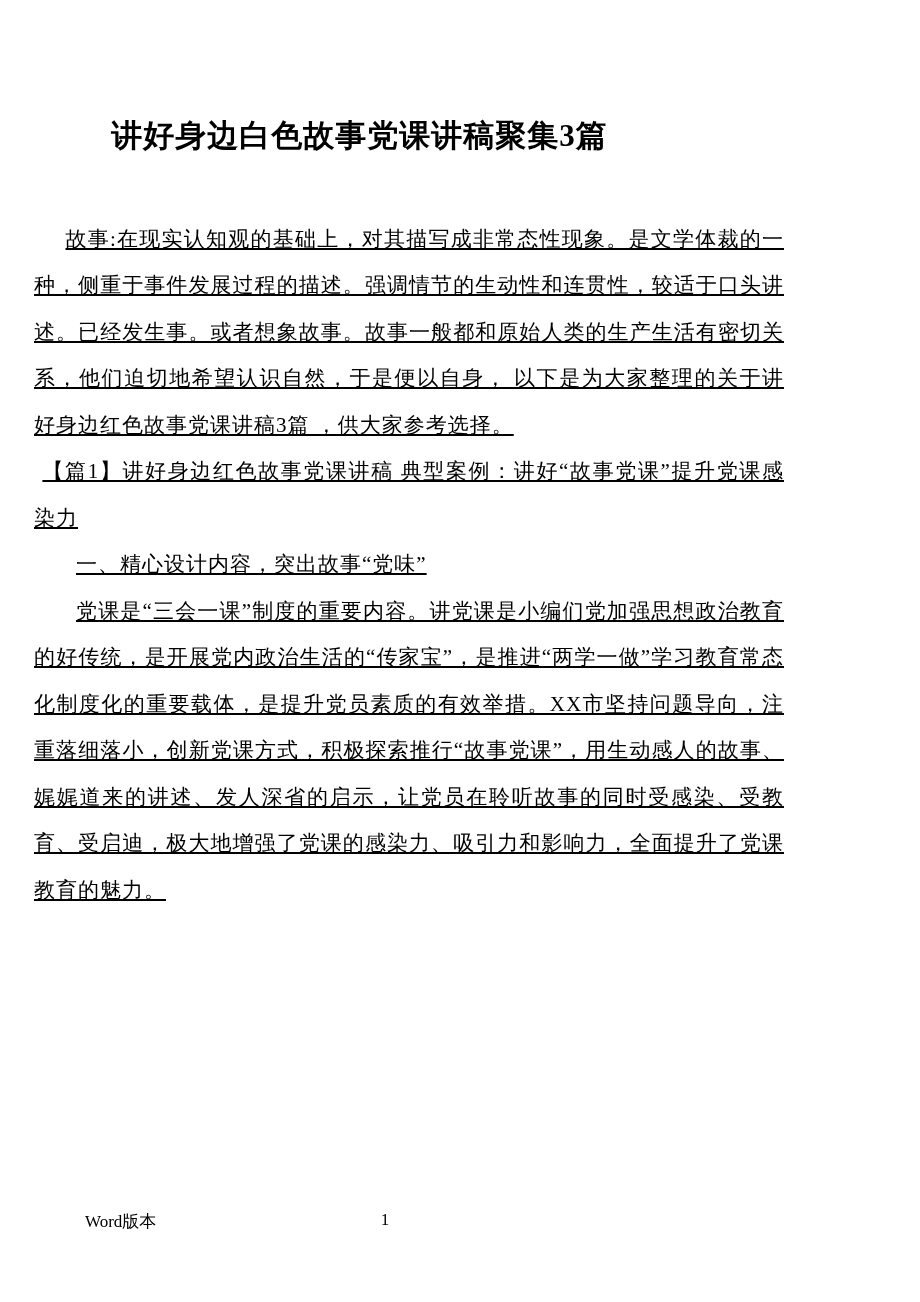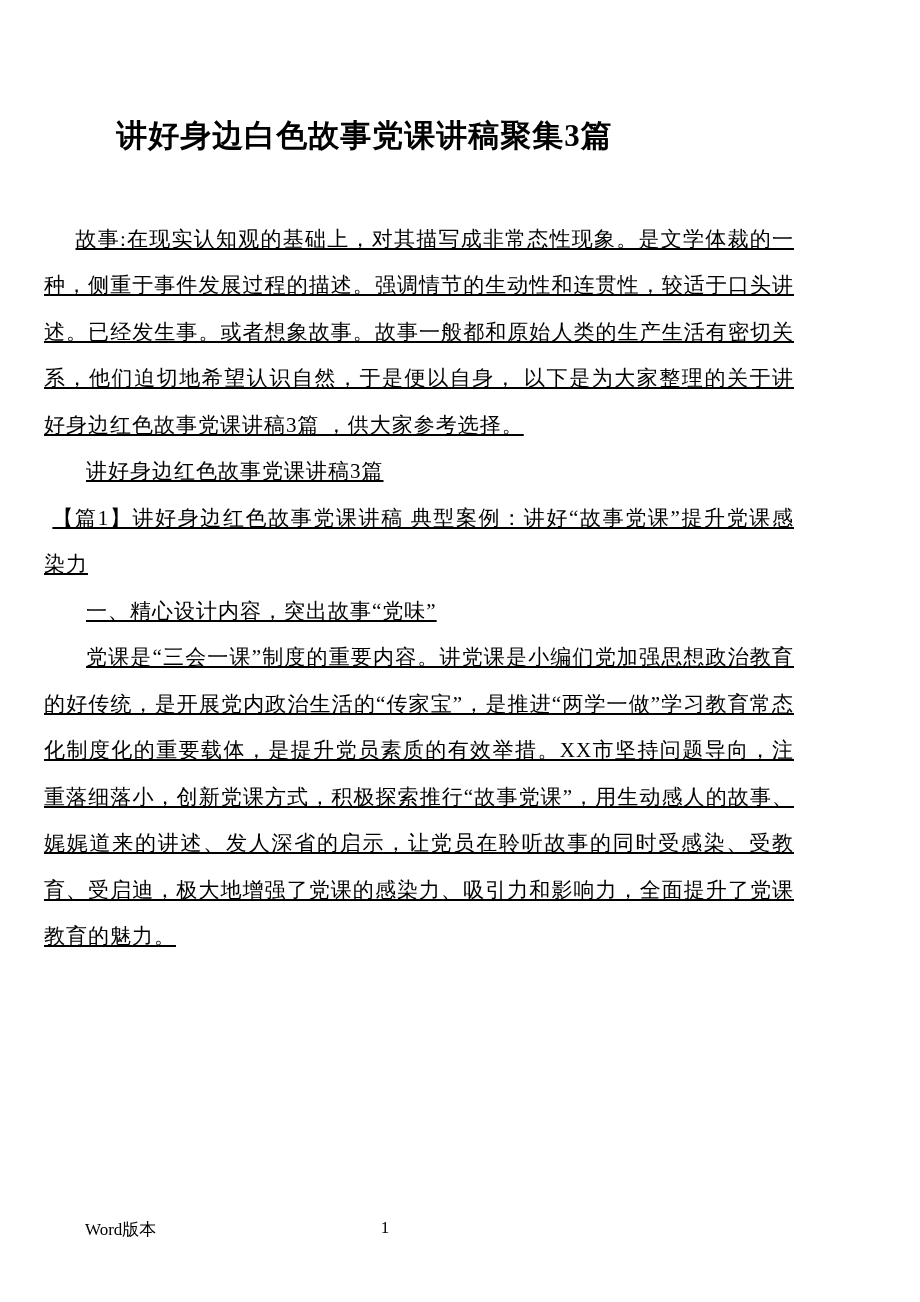--- a/index.html
+++ b/index.html
@@ -12,21 +12,21 @@
     height: 1302px;
     position: relative;
     overflow: hidden;
     font-family: "Liberation Serif", "DejaVu Serif", serif;
     color: #000000;
   }
   .page {
     box-sizing: border-box;
     width: 770px;
     height: 1302px;
-    padding: 118px 85px 0 44px;
+    padding: 118px 85px 0 34px;
     background: #ffffff;
     position: relative;
   }
   .doc-title {
     font-size: 31px;
     font-weight: bold;
     text-align: center;
     line-height: 1.15;
     margin: 0 0 62px 0;
     letter-spacing: 1px;
@@ -43,21 +43,21 @@
     word-break: break-all;
     text-decoration: underline;
   }
   .indent-15 { text-indent: 1.5em; }
   .indent-2  { text-indent: 2em; }
   .indent-0  { text-indent: 0.4em; }
   .footer {
     position: absolute;
     left: 85px;
     right: 85px;
-    bottom: 60px;
+    bottom: 68px;
     height: 24px;
     font-size: 17px;
   }
   .footer-left {
     position: absolute;
     left: 0;
     top: 0;
   }
   .footer-page {
     position: absolute;
@@ -68,21 +68,20 @@
 </style>
 </head>
 <body>
 
 <div class="page">
 
   <h1 class="doc-title">讲好身边白色故事党课讲稿聚集3篇</h1>
 
   <div class="doc-body">
     <p class="para indent-15">故事:在现实认知观的基础上，对其描写成非常态性现象。是文学体裁的一种，侧重于事件发展过程的描述。强调情节的生动性和连贯性，较适于口头讲述。已经发生事。或者想象故事。故事一般都和原始人类的生产生活有密切关系，他们迫切地希望认识自然，于是便以自身，  以下是为大家整理的关于讲好身边红色故事党课讲稿3篇 ，供大家参考选择。</p>
-    <p class="para indent-2">讲好身边红色故事党课讲稿3篇</p>
     <p class="para indent-0">【篇1】讲好身边红色故事党课讲稿  典型案例：讲好“故事党课”提升党课感染力</p>
     <p class="para indent-2">一、精心设计内容，突出故事“党味”</p>
     <p class="para indent-2">党课是“三会一课”制度的重要内容。讲党课是小编们党加强思想政治教育的好传统，是开展党内政治生活的“传家宝”，是推进“两学一做”学习教育常态化制度化的重要载体，是提升党员素质的有效举措。XX市坚持问题导向，注重落细落小，创新党课方式，积极探索推行“故事党课”，用生动感人的故事、娓娓道来的讲述、发人深省的启示，让党员在聆听故事的同时受感染、受教育、受启迪，极大地增强了党课的感染力、吸引力和影响力，全面提升了党课教育的魅力。</p>
   </div>
 
   <div class="footer">
     <span class="footer-left">Word版本</span>
     <span class="footer-page">1</span>
   </div>
 

